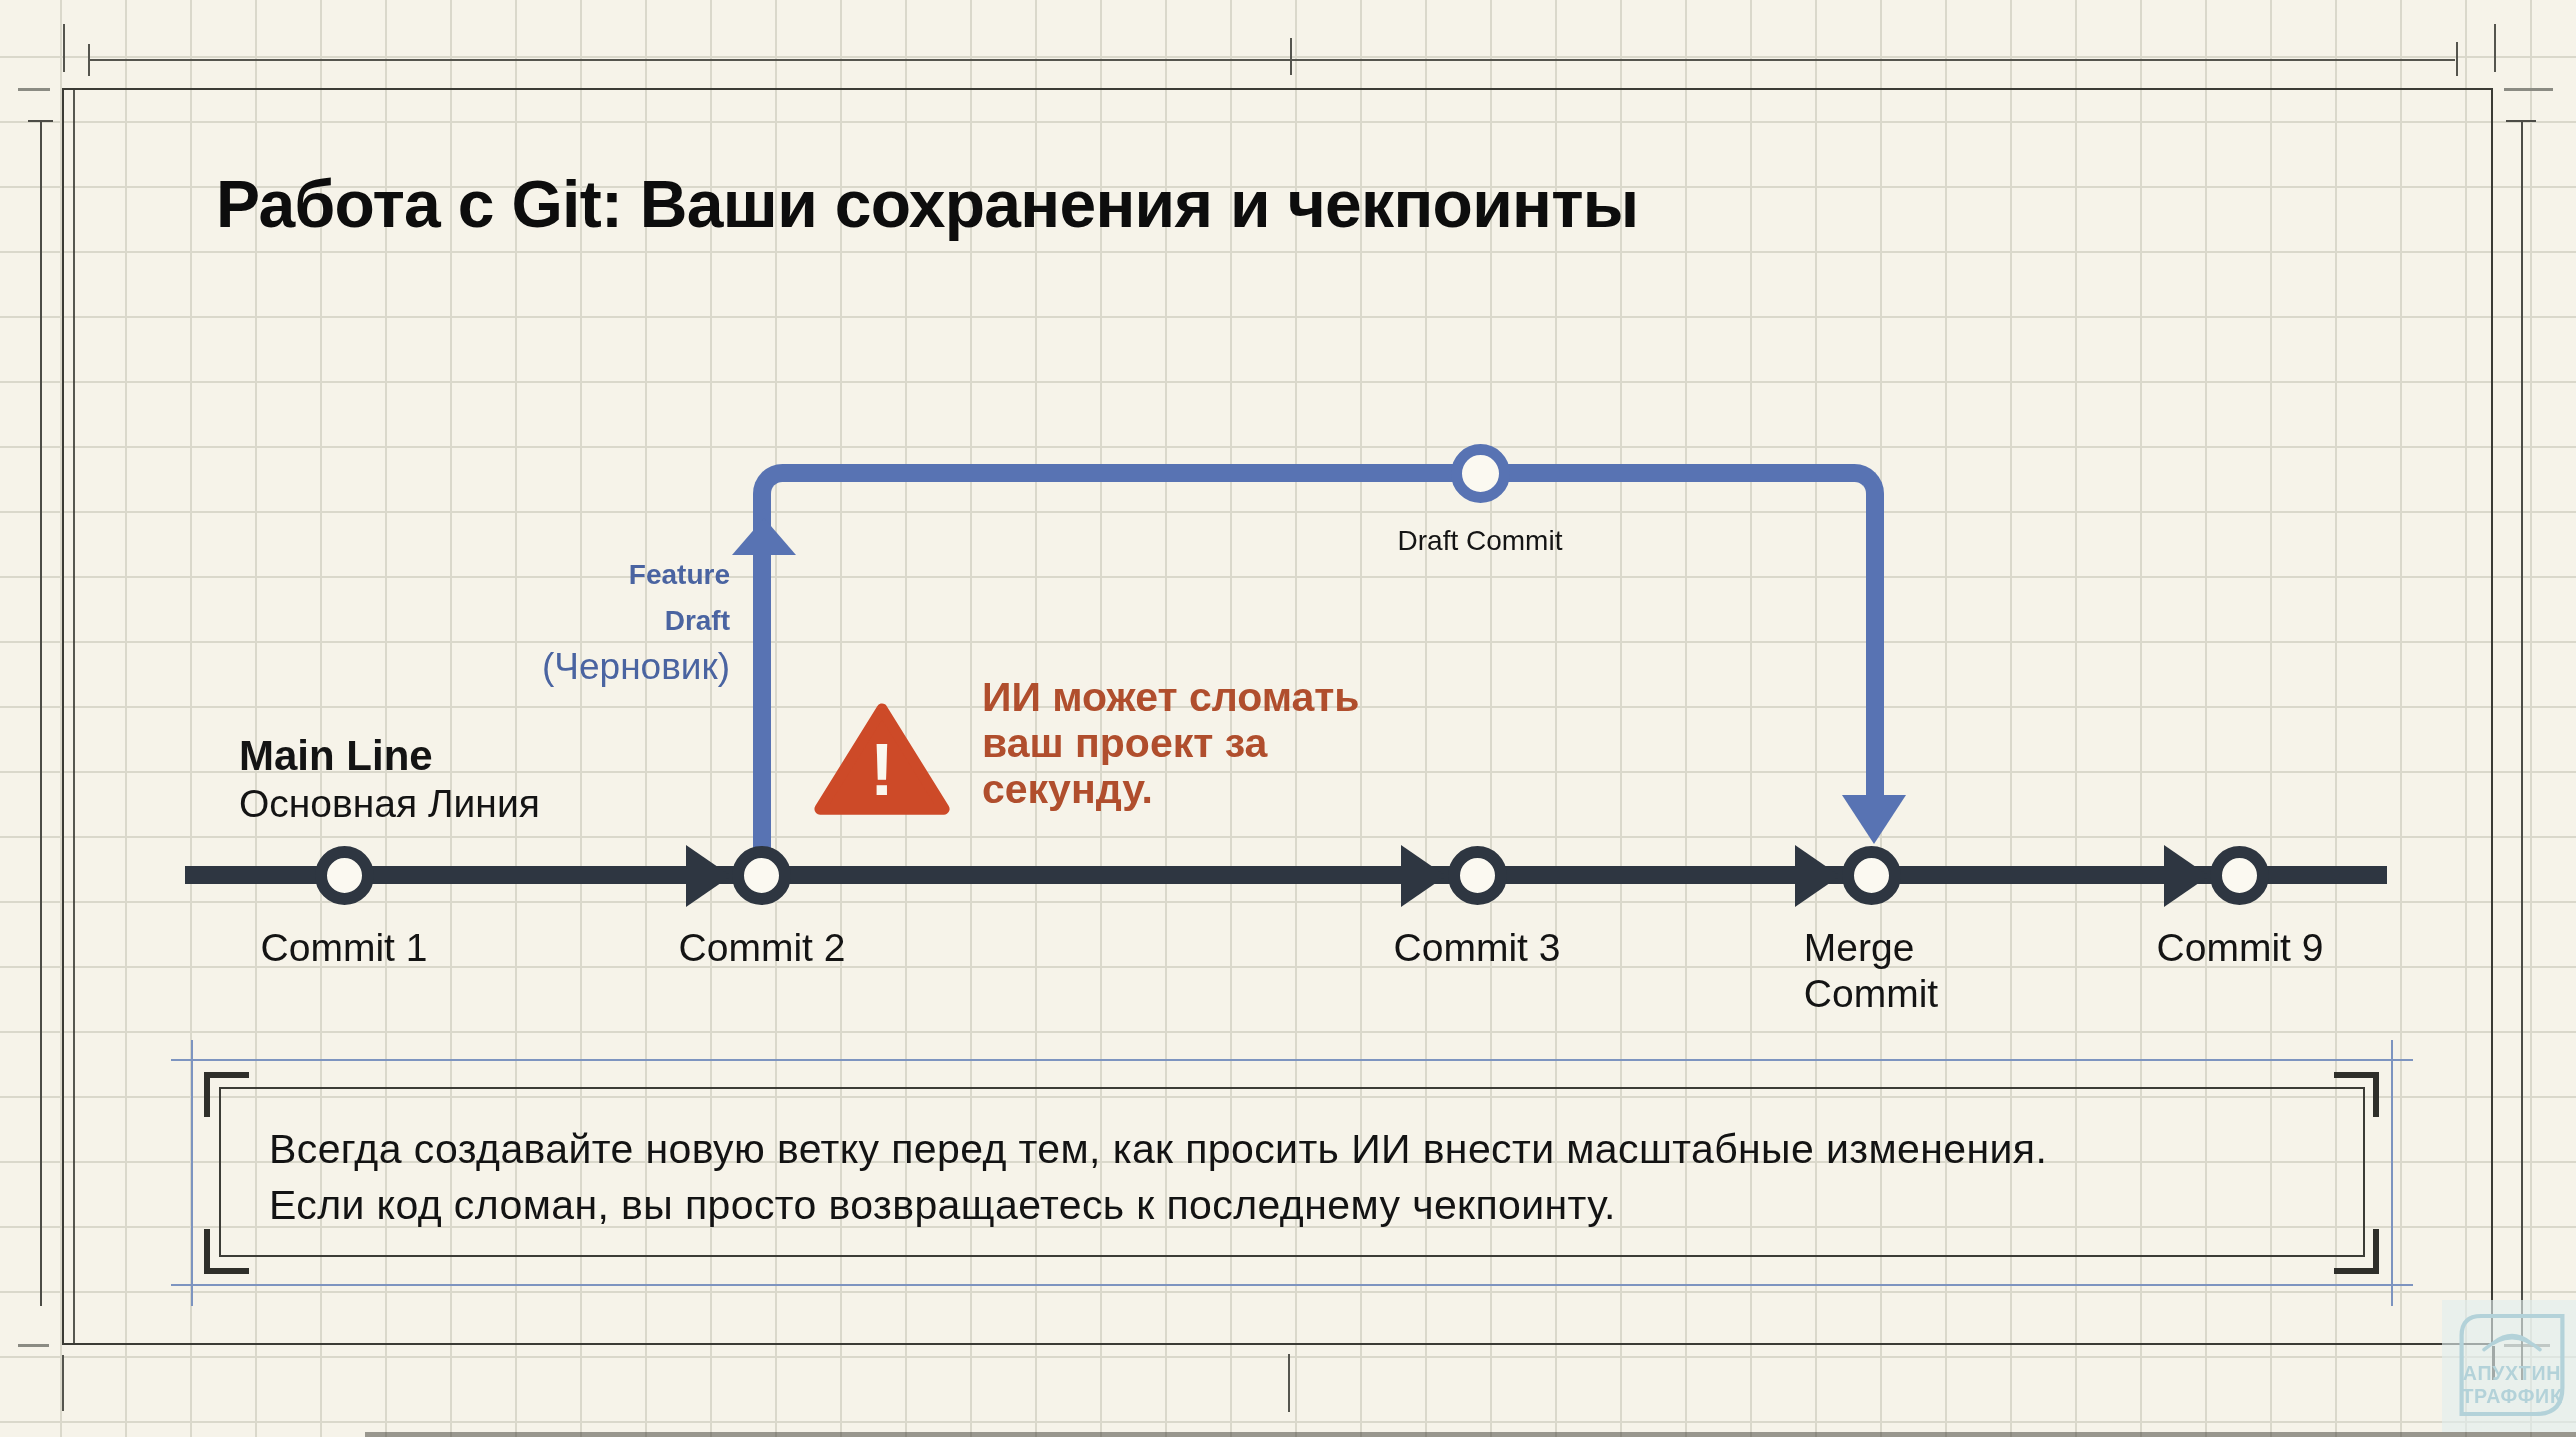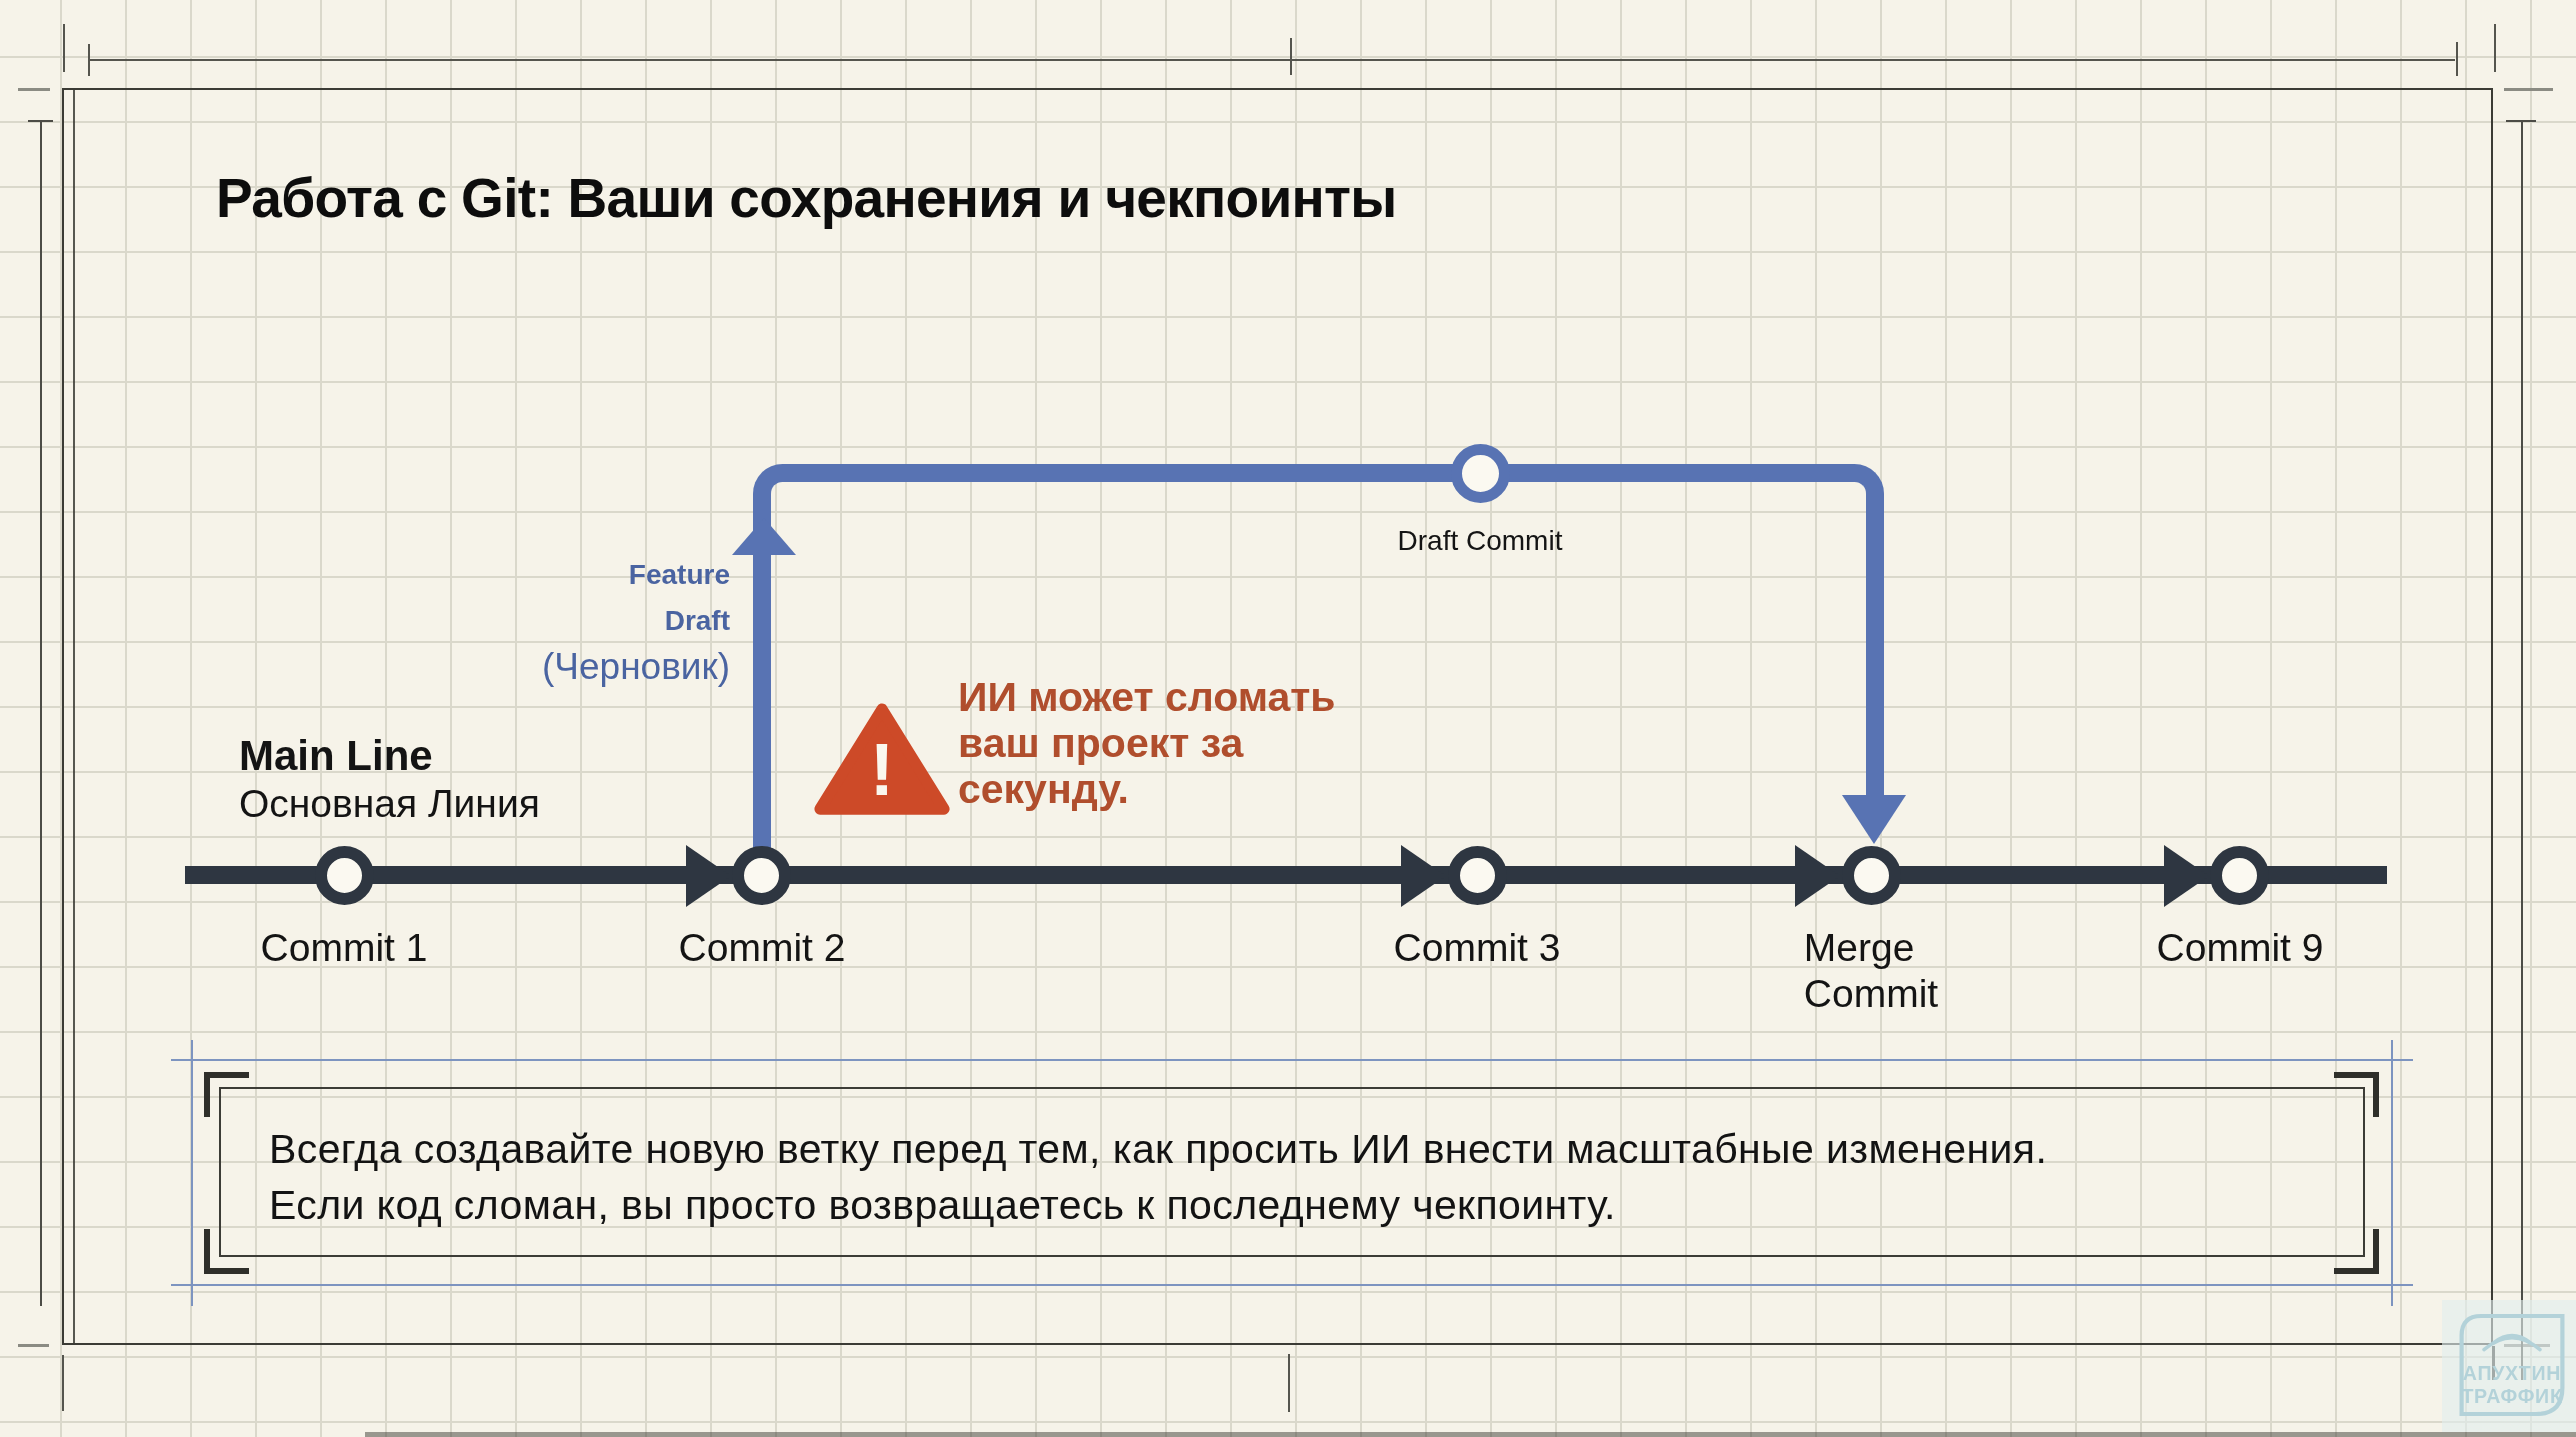--- a/index.html
+++ b/index.html
@@ -15,39 +15,39 @@
     color:#141414;
   }
   .abs{position:absolute;}
   .hline{position:absolute;background:#3b3b35;}
   .vline{position:absolute;background:#3b3b35;}
   .gray{background:#8b8b83;}
   .mid{background:#55554e;}
   
   .frame{position:absolute;left:62px;top:88px;width:2431px;height:1257px;border:2.8px solid #3b3b35;box-sizing:border-box;}
   
-  .title{position:absolute;left:216px;top:166px;font-size:55px;font-weight:bold;letter-spacing:-0.7px;color:#0d0d0d;white-space:nowrap;}
+  .title{position:absolute;left:216px;top:166px;font-size:66px;font-weight:bold;letter-spacing:-0.7px;color:#0d0d0d;white-space:nowrap;}
   
   .branch-frame{position:absolute;left:753px;top:464px;width:1131px;height:337px;
     border-top:18px solid #5873b3;border-left:18px solid #5873b3;border-right:18px solid #5873b3;
     border-radius:29.5px 29.5px 0 0;box-sizing:border-box;}
   .branch-ext{position:absolute;left:753px;top:786px;width:18px;height:89px;background:#5873b3;}
   .arrow-up{position:absolute;left:732px;top:518px;width:0;height:0;
     border-left:32px solid transparent;border-right:32px solid transparent;border-bottom:37px solid #5873b3;}
   .arrow-down{position:absolute;left:1842px;top:795px;width:0;height:0;
     border-left:32px solid transparent;border-right:32px solid transparent;border-top:49px solid #5873b3;}
   .node{position:absolute;width:59px;height:59px;border-radius:50%;background:#fbf9f1;box-sizing:border-box;}
   .node-dark{border:12px solid #2e3641;}
   .node-blue{border:11.2px solid #5873b3;}
   .feature-label{position:absolute;right:1846px;top:552px;text-align:right;color:#4a64a1;line-height:46px;white-space:nowrap;}
   .feature-label .b{font-size:28px;font-weight:bold;}
   .feature-label .p{font-size:37px;}
   .draft-label{position:absolute;left:1480px;top:525px;transform:translateX(-50%);font-size:28px;white-space:nowrap;}
   
-  .warn-text{position:absolute;left:958px;top:674px;font-size:41px;font-weight:bold;line-height:46px;color:#b04e2d;white-space:nowrap;}
+  .warn-text{position:absolute;left:982px;top:674px;font-size:41px;font-weight:bold;line-height:46px;color:#b04e2d;white-space:nowrap;}
   
   .main-line{position:absolute;left:185px;top:866px;width:2202px;height:18px;background:#2e3641;}
   .m-arrow{position:absolute;top:845px;width:0;height:0;
     border-top:31px solid transparent;border-bottom:31px solid transparent;border-left:45px solid #2e3641;}
   .main-label{position:absolute;left:211px;top:732px;line-height:48px;white-space:nowrap;margin-left:28px;}
   .main-label .b{font-size:42px;font-weight:bold;}
   .main-label .r{font-size:39px;}
   .c-label{position:absolute;top:925px;transform:translateX(-50%);font-size:39px;line-height:46px;white-space:nowrap;}
   
   .note-blue{position:absolute;left:191px;top:1059px;width:2202px;height:227px;border:2.1px solid #7d94c0;box-sizing:border-box;}

